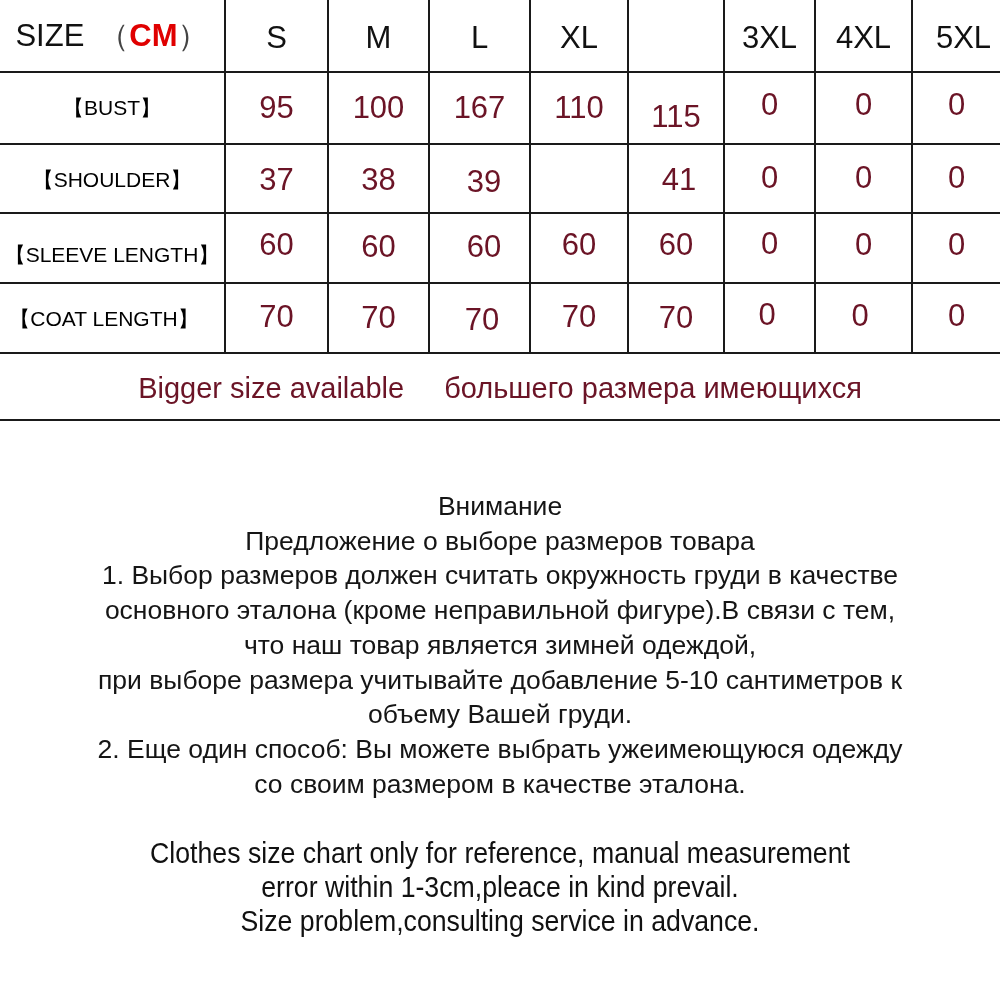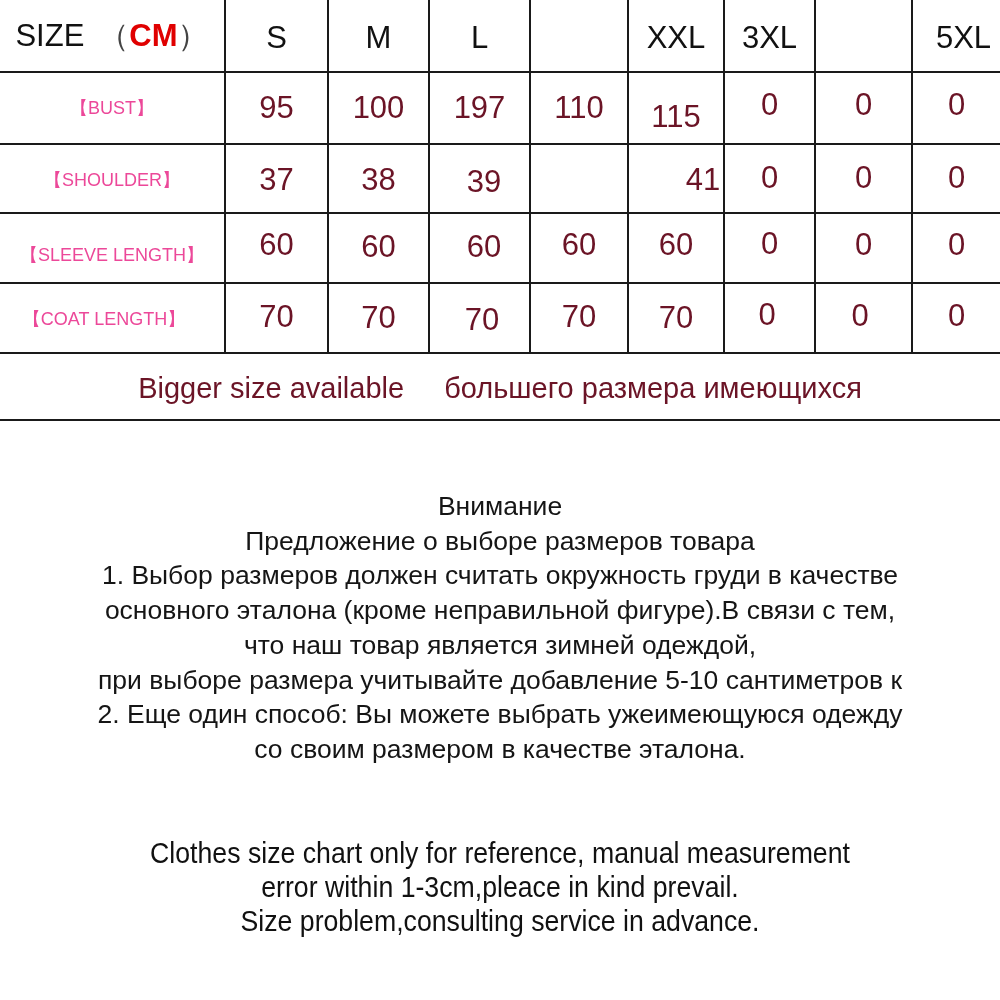--- a/index.html
+++ b/index.html
@@ -4,21 +4,21 @@
 <style>
   html, body { margin: 0; padding: 0; background: #ffffff; }
   body { width: 1000px; height: 1000px; position: relative; overflow: hidden;
          font-family: "Liberation Sans", sans-serif; color: #111; }
   .grid { position: absolute; left: 0; top: 0; width: 1000px; height: 420px; }
   .hline { position: absolute; left: 0; width: 1000px; height: 2px; background: #1a1a1a; }
   .vline { position: absolute; width: 2px; background: #1a1a1a; top: 0; height: 354px; }
   .cell { position: absolute; display: flex; align-items: center; justify-content: center;
           white-space: nowrap; }
   .head { font-size: 31px; color: #111; }
-  .label { font-size: 18px; color: #ec4899; border-radius: 7px; }
+  .label { font-size: 21px; color: #000000; border-radius: 7px; }
   .val { font-size: 31px; color: #6b1426; }
   .cm { color: #e00000; font-weight: bold; }
   .note { position: absolute; left: 0; width: 1000px; text-align: center; font-size: 29px; color: #6b1426; top: 372px; }
   .note span + span { margin-left: 40px; }
   .ru { position: absolute; left: 0; width: 1000px; top: 489px; text-align: center;
         font-size: 26.5px; line-height: 34.7px; color: #151515; }
   .en { position: absolute; left: 0; width: 1000px; top: 836px; text-align: center;
         font-size: 29px; line-height: 34px; color: #111; transform: scaleX(0.92); }
 </style>
 </head>
@@ -44,39 +44,40 @@
 
   <div class="cell head" style="left:0;top:0;width:224px;height:71px">
     <span>SIZE</span>
     <span style="margin-left:14px;color:#444">（</span>
     <span class="cm">CM</span>
     <span style="color:#444">）</span>
   </div>
   <div class="cell head" style="left:226px;top:0;width:101px;height:76px">S</div>
   <div class="cell head" style="left:329px;top:0;width:99px;height:76px">M</div>
   <div class="cell head" style="left:430px;top:0;width:99px;height:76px">L</div>
-  <div class="cell head" style="left:629px;top:0;width:94px;height:76px">XXL</div>
+  <div class="cell head" style="left:531px;top:0;width:96px;height:76px">XL</div>
   <div class="cell head" style="left:725px;top:0;width:89px;height:76px">3XL</div>
+  <div class="cell head" style="left:816px;top:0;width:95px;height:76px">4XL</div>
   <div class="cell head" style="left:913px;top:0;width:101px;height:76px">5XL</div>
 
   <div class="cell label" style="left:0;top:73px;width:224px;height:70px">【BUST】</div>
   <div class="cell val" style="left:226px;top:73px;width:101px;height:70px">95</div>
   <div class="cell val" style="left:329px;top:73px;width:99px;height:70px">100</div>
-  <div class="cell val" style="left:430px;top:73px;width:99px;height:70px">197</div>
+  <div class="cell val" style="left:430px;top:73px;width:99px;height:70px">167</div>
   <div class="cell val" style="left:531px;top:73px;width:96px;height:70px">110</div>
   <div class="cell val" style="left:629px;top:73px;width:94px;height:88px">115</div>
   <div class="cell val" style="left:725px;top:70px;width:89px;height:70px">0</div>
   <div class="cell val" style="left:816px;top:70px;width:95px;height:70px">0</div>
   <div class="cell val" style="left:913px;top:70px;width:87px;height:70px">0</div>
 
   <div class="cell label" style="left:0;top:145px;width:224px;height:70px">【SHOULDER】</div>
   <div class="cell val" style="left:226px;top:145px;width:101px;height:70px">37</div>
   <div class="cell val" style="left:329px;top:145px;width:99px;height:70px">38</div>
   <div class="cell val" style="left:430px;top:147px;width:108px;height:70px">39</div>
-  <div class="cell val" style="left:663px;top:145px;width:80px;height:70px">41</div>
+  <div class="cell val" style="left:639px;top:145px;width:80px;height:70px">41</div>
   <div class="cell val" style="left:725px;top:143px;width:89px;height:70px">0</div>
   <div class="cell val" style="left:816px;top:143px;width:95px;height:70px">0</div>
   <div class="cell val" style="left:913px;top:143px;width:87px;height:70px">0</div>
 
   <div class="cell label" style="left:0;top:220px;width:224px;height:70px">【SLEEVE LENGTH】</div>
   <div class="cell val" style="left:226px;top:210px;width:101px;height:70px">60</div>
   <div class="cell val" style="left:329px;top:212px;width:99px;height:70px">60</div>
   <div class="cell val" style="left:430px;top:212px;width:108px;height:70px">60</div>
   <div class="cell val" style="left:531px;top:210px;width:96px;height:70px">60</div>
   <div class="cell val" style="left:629px;top:210px;width:94px;height:70px">60</div>
@@ -99,20 +100,21 @@
   <span>Bigger size available</span><span>большего размера имеющихся</span>
 </div>
 
 <div class="ru">
   <div>Внимание</div>
   <div>Предложение о выборе размеров товара</div>
   <div>1. Выбор размеров должен считать окружность груди в качестве</div>
   <div>основного эталона  (кроме неправильной фигуре).В связи с тем,</div>
   <div>что наш товар является зимней одеждой,</div>
   <div>при выборе  размера учитывайте добавление 5-10 сантиметров к</div>
+  <div>объему Вашей груди.</div>
   <div>2. Еще один способ: Вы можете выбрать ужеимеющуюся одежду</div>
   <div>со своим размером в качестве эталона.</div>
 </div>
 
 <div class="en">
   <div>Clothes size chart only for reference, manual measurement</div>
   <div>error within 1-3cm,pleace in kind prevail.</div>
   <div>Size problem,consulting service in advance.</div>
 </div>
 

